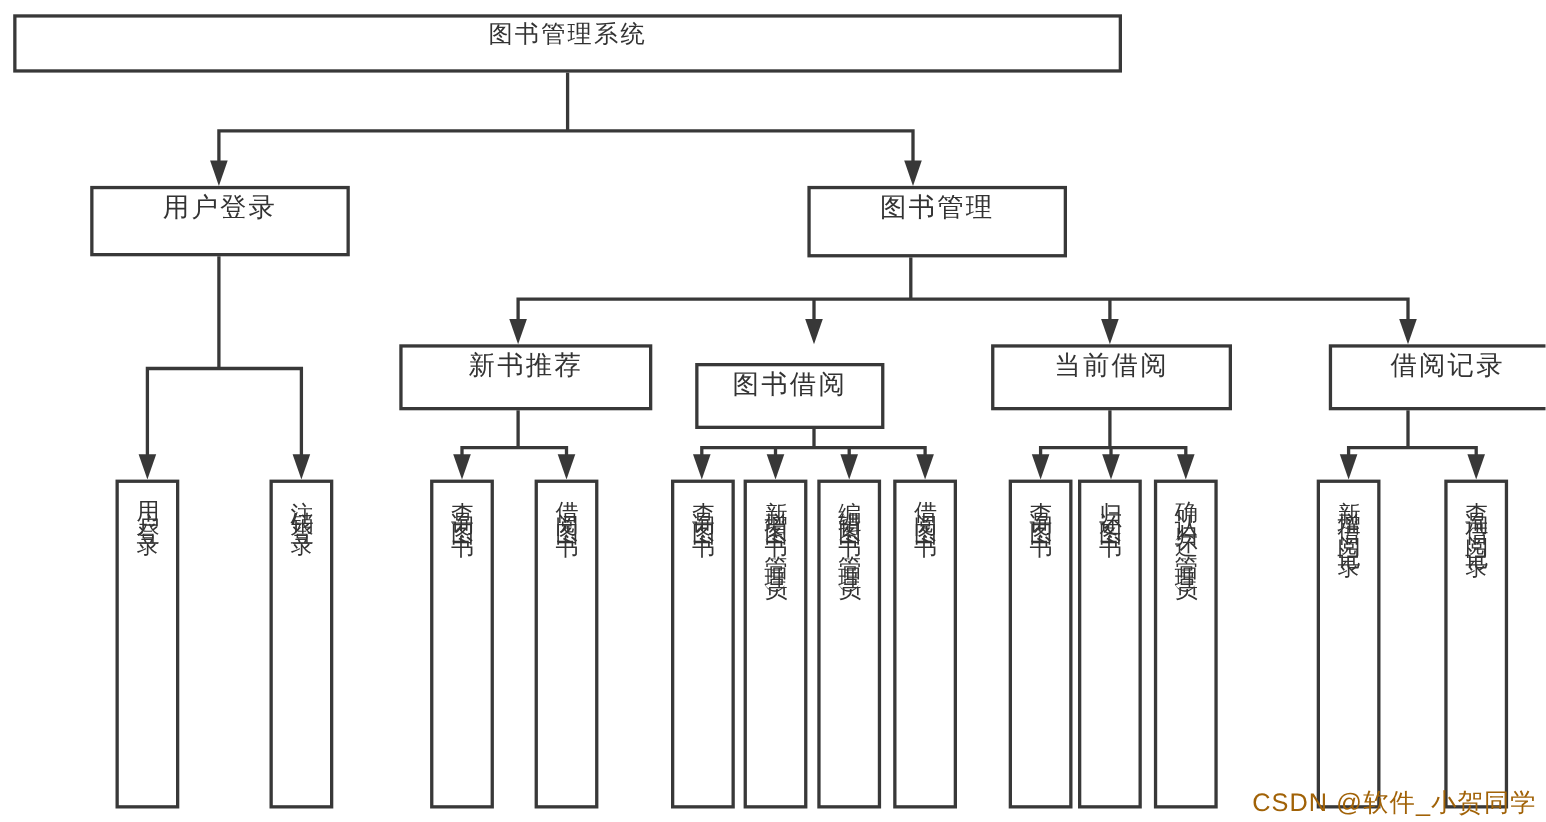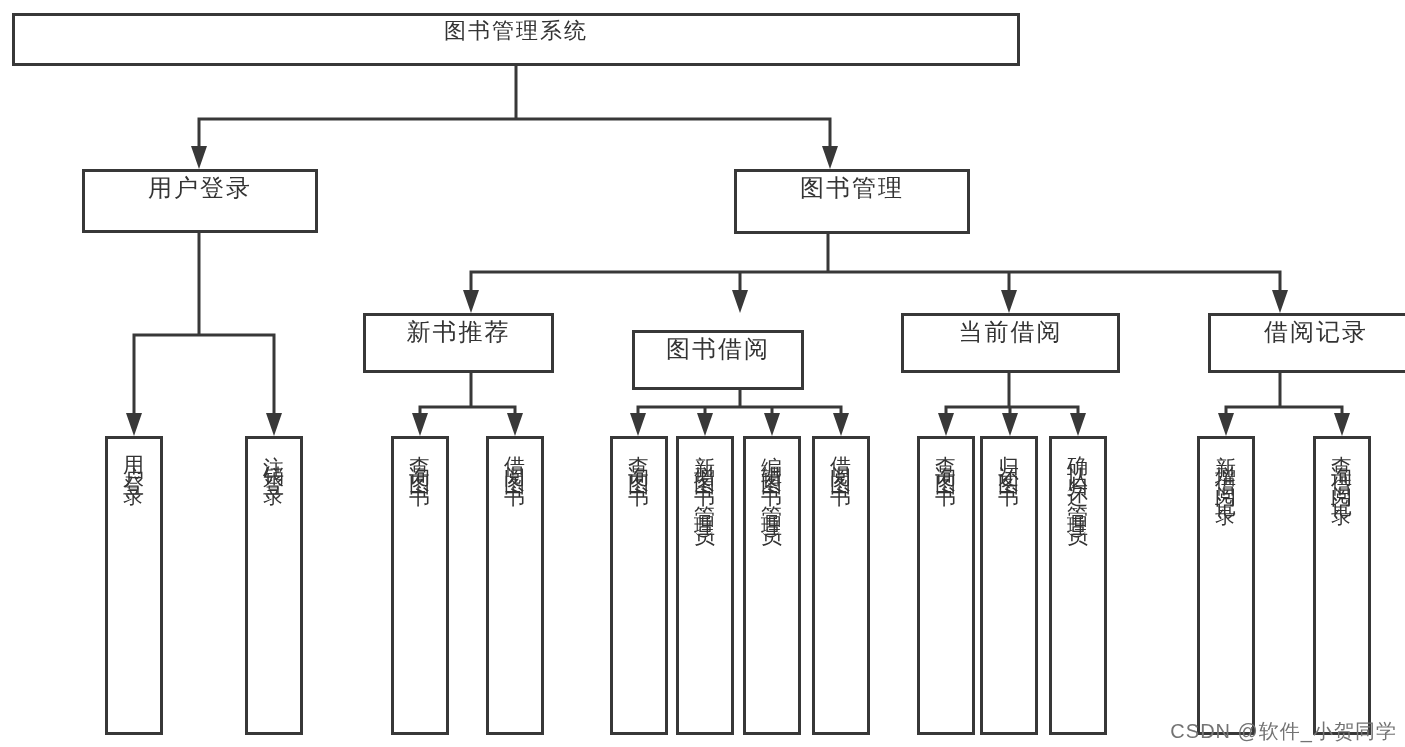--- a/index.html
+++ b/index.html
@@ -21,22 +21,22 @@
   .root-box  { font-size:22px; letter-spacing:2px; }
   .branch    { font-size:24px; letter-spacing:2px; }
   .leaf      { }
   .leaf .vtext {
     writing-mode:vertical-rl;
     font-size:21px; line-height:1;
     letter-spacing:10px;
   }
   .watermark {
     position:absolute; right:8px; bottom:2px;
-    font-size:20px; letter-spacing:1px;
-    color:#737373; white-space:nowrap;
+    font-size:23px; letter-spacing:1px;
+    color:#a16207; white-space:nowrap;
   }
 </style>
 </head>
 <body>
 
 <div class="canvas">
 
   <svg class="connectors" viewBox="0 0 1405 747" xmlns="http://www.w3.org/2000/svg">
 
     <path d="M516,66 V119 M199,119 H830 M199,119 V150 M830,119 V150"></path>
@@ -77,21 +77,21 @@
     <span>图书管理系统</span>
   </div>
 
   <div class="node branch" style="left:82px; top:169px; width:236px; height:64px;">
     <span>用户登录</span>
   </div>
   <div class="node branch" style="left:710px; top:169px; width:236px; height:65px;margin-left:24px;">
     <span>图书管理</span>
   </div>
 
-  <div class="node branch" style="left:363px; top:313px; width:191px; height:60px;">
+  <div class="node branch" style="left:363px; top:313px; width:230px; height:60px;">
     <span>新书推荐</span>
   </div>
   <div class="node branch" style="left:632px; top:330px; width:172px; height:60px;">
     <span>图书借阅</span>
   </div>
   <div class="node branch" style="left:901px; top:313px; width:219px; height:60px;">
     <span>当前借阅</span>
   </div>
   <div class="node branch" style="left:1172px; top:313px; width:216px; height:60px;margin-left:36px;">
     <span>借阅记录</span>

